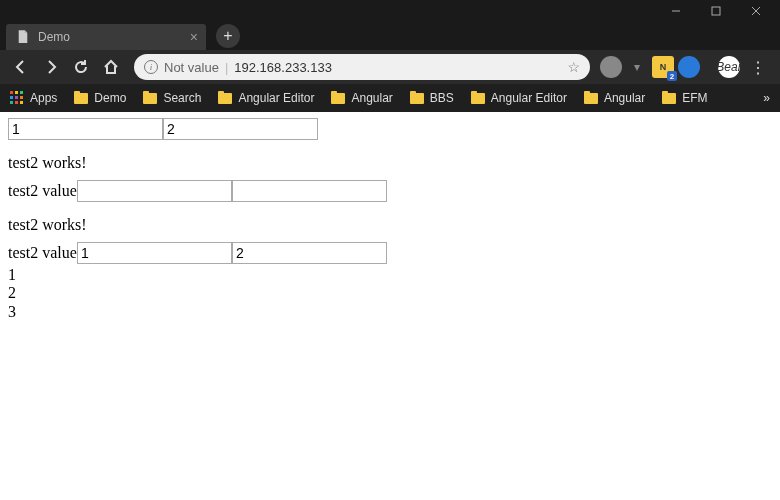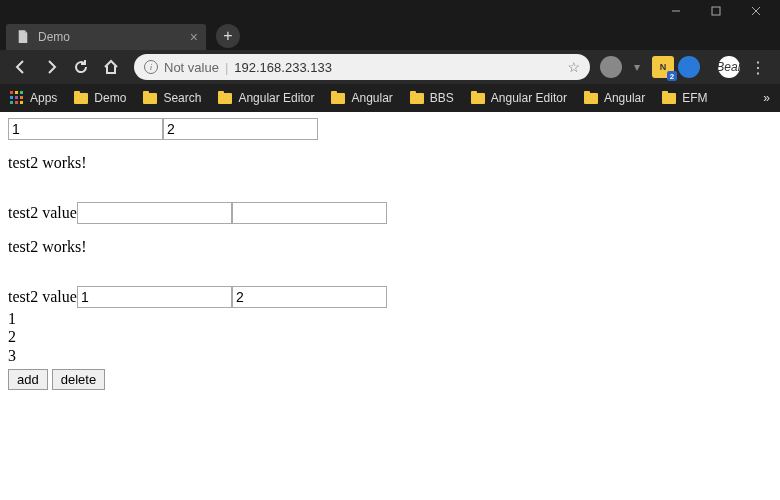--- a/index.html
+++ b/index.html
@@ -37,21 +37,21 @@
 .apps-icon span:nth-child(4){background:#3498db}.apps-icon span:nth-child(5){background:#9b59b6}.apps-icon span:nth-child(6){background:#e67e22}
 .apps-icon span:nth-child(7){background:#1abc9c}.apps-icon span:nth-child(8){background:#e74c3c}.apps-icon span:nth-child(9){background:#f1c40f}
 .folder-icon{width:14px;height:11px;background:#f5c842;border-radius:1px;position:relative}
 .folder-icon::before{content:"";position:absolute;top:-2px;left:0;width:6px;height:3px;background:#f5c842;border-radius:1px 1px 0 0}
 .bk-overflow{margin-left:auto;color:#ddd;font-size:12px}
 .page{padding:6px 8px;font-family:"Times New Roman",serif;font-size:16px;color:#000}
 .row{display:flex;margin-bottom:2px}
 .cell-input{border:1px solid #aaa;height:22px;font-size:14px;padding:1px 3px;font-family:Arial,sans-serif}
 .w1{width:155px}.w2{width:155px}
 .txt{margin:14px 0 0 0}
-.valrow{display:flex;align-items:center;margin-top:30px}
+.valrow{display:flex;align-items:center;margin-top:8px}
 .valrow .lbl{margin-right:0}
 .numlist{margin-top:2px;line-height:1.15}
 .btnrow{margin-top:4px}
 .btnrow button{font-family:Arial,sans-serif;font-size:13px;padding:2px 8px;background:#efefef;border:1px solid #999;cursor:pointer}
 </style>
 </head>
 <body>
 
 <div class="titlebar">
   <div class="winbtn">
@@ -193,17 +193,13 @@
     <input class="cell-input w1" value="1" style="">
     <input class="cell-input w2" value="2" style="">
   </div>
 
   <div class="numlist">
     <div>1</div>
     <div>2</div>
     <div>3</div>
   </div>
 
-  <div class="btnrow">
-    <button>add</button>
-    <button>delete</button>
-  </div>
 </div>
 
 </body></html>

